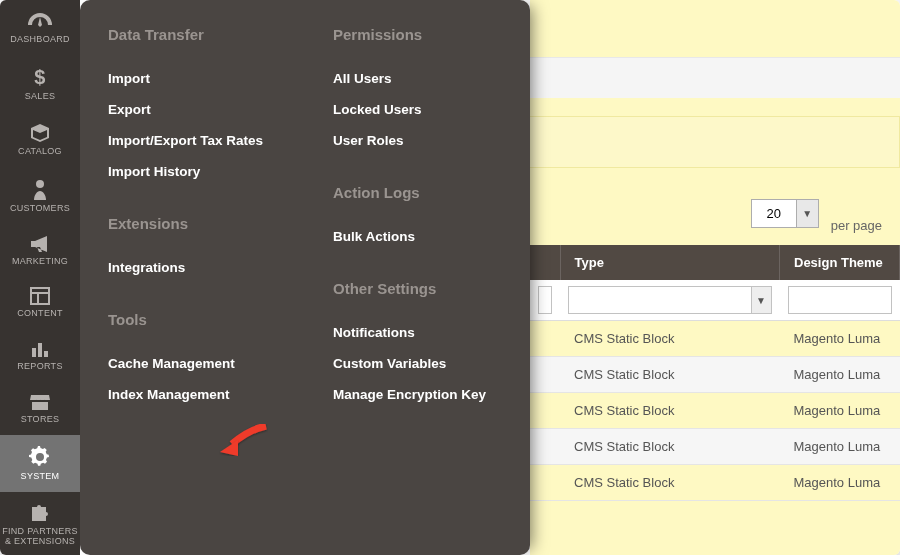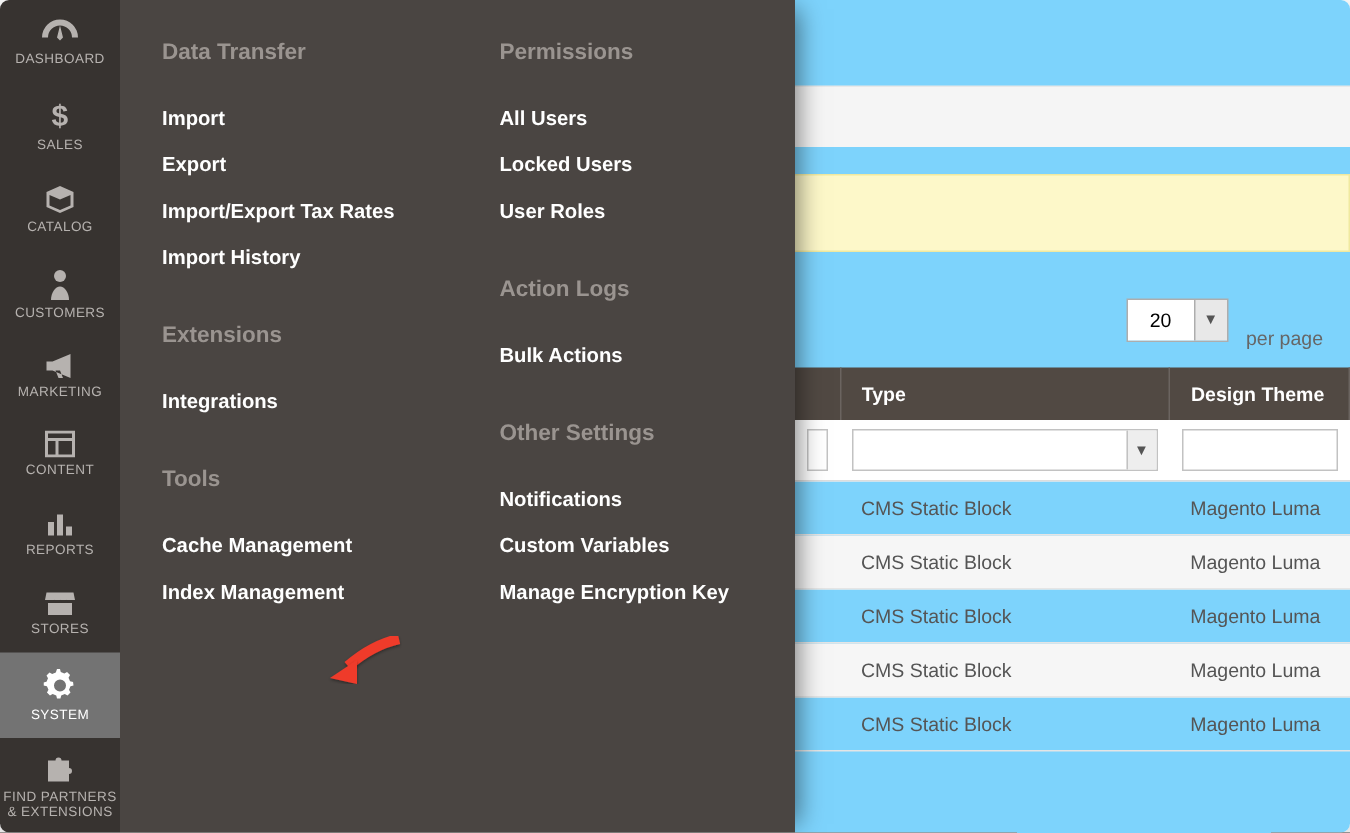--- a/index.html
+++ b/index.html
@@ -42,20 +42,21 @@
   
   .flyout {
     width: 450px;
     background: #4a4542;
     color: #fff;
     display: flex;
     flex-shrink: 0;
     padding: 26px 0 20px;
     z-index: 4;
     box-shadow: 8px 0 16px -6px rgba(0,0,0,.5);
+    border-radius: 10px;
   }
   .col { width: 50%; padding: 0 28px; }
   .section-head {
     color: #9a9490;
     font-weight: 600;
     font-size: 15px;
     margin: 0 0 20px;
   }
   .section-head.mt { margin-top: 28px; }
   .menu-link {
@@ -63,21 +64,21 @@
     font-size: 13.5px;
     padding: 8px 0;
     display: block;
     cursor: pointer;
     font-weight: bold;
   }
 
   
   .main {
     flex: 1;
-    background: #7dd3fc;
+    background: #fef9c3;
     position: relative;
     overflow: hidden;
   }
   .topbar {
     height: 58px;
     border-bottom: 1px solid #e8e8e8;
   }
   .band {
     height: 40px;
     background: #f5f5f5;

